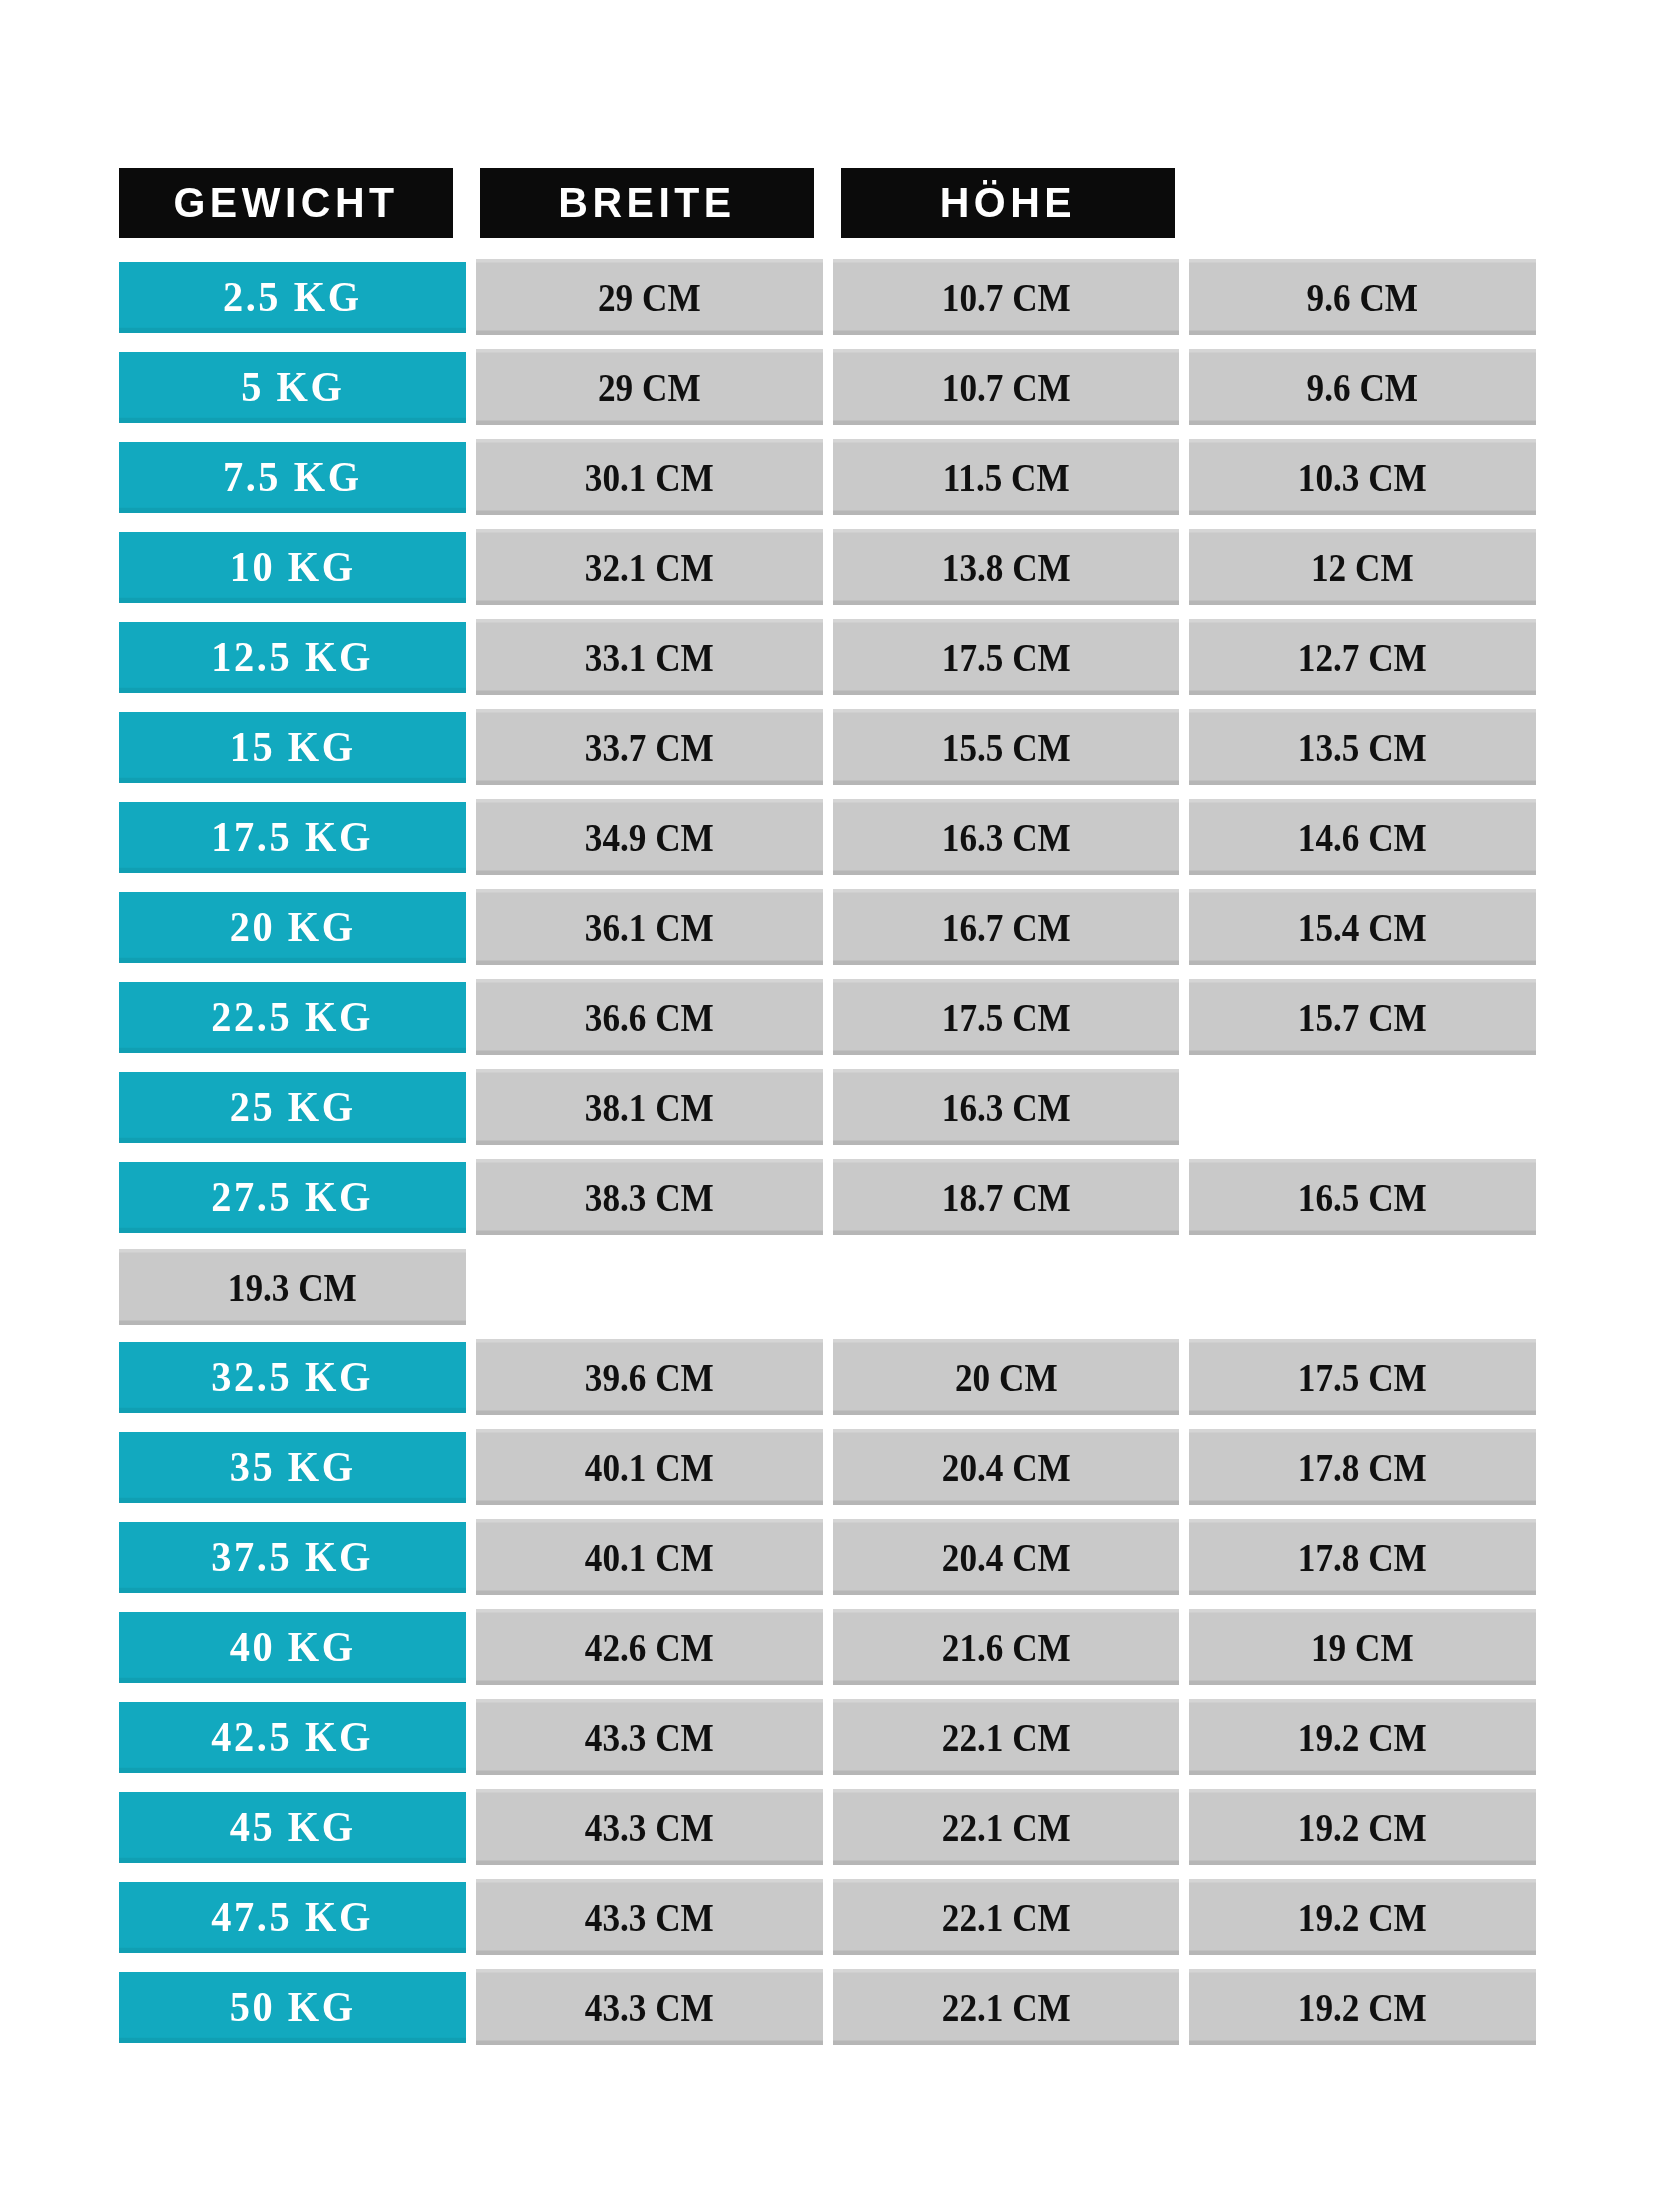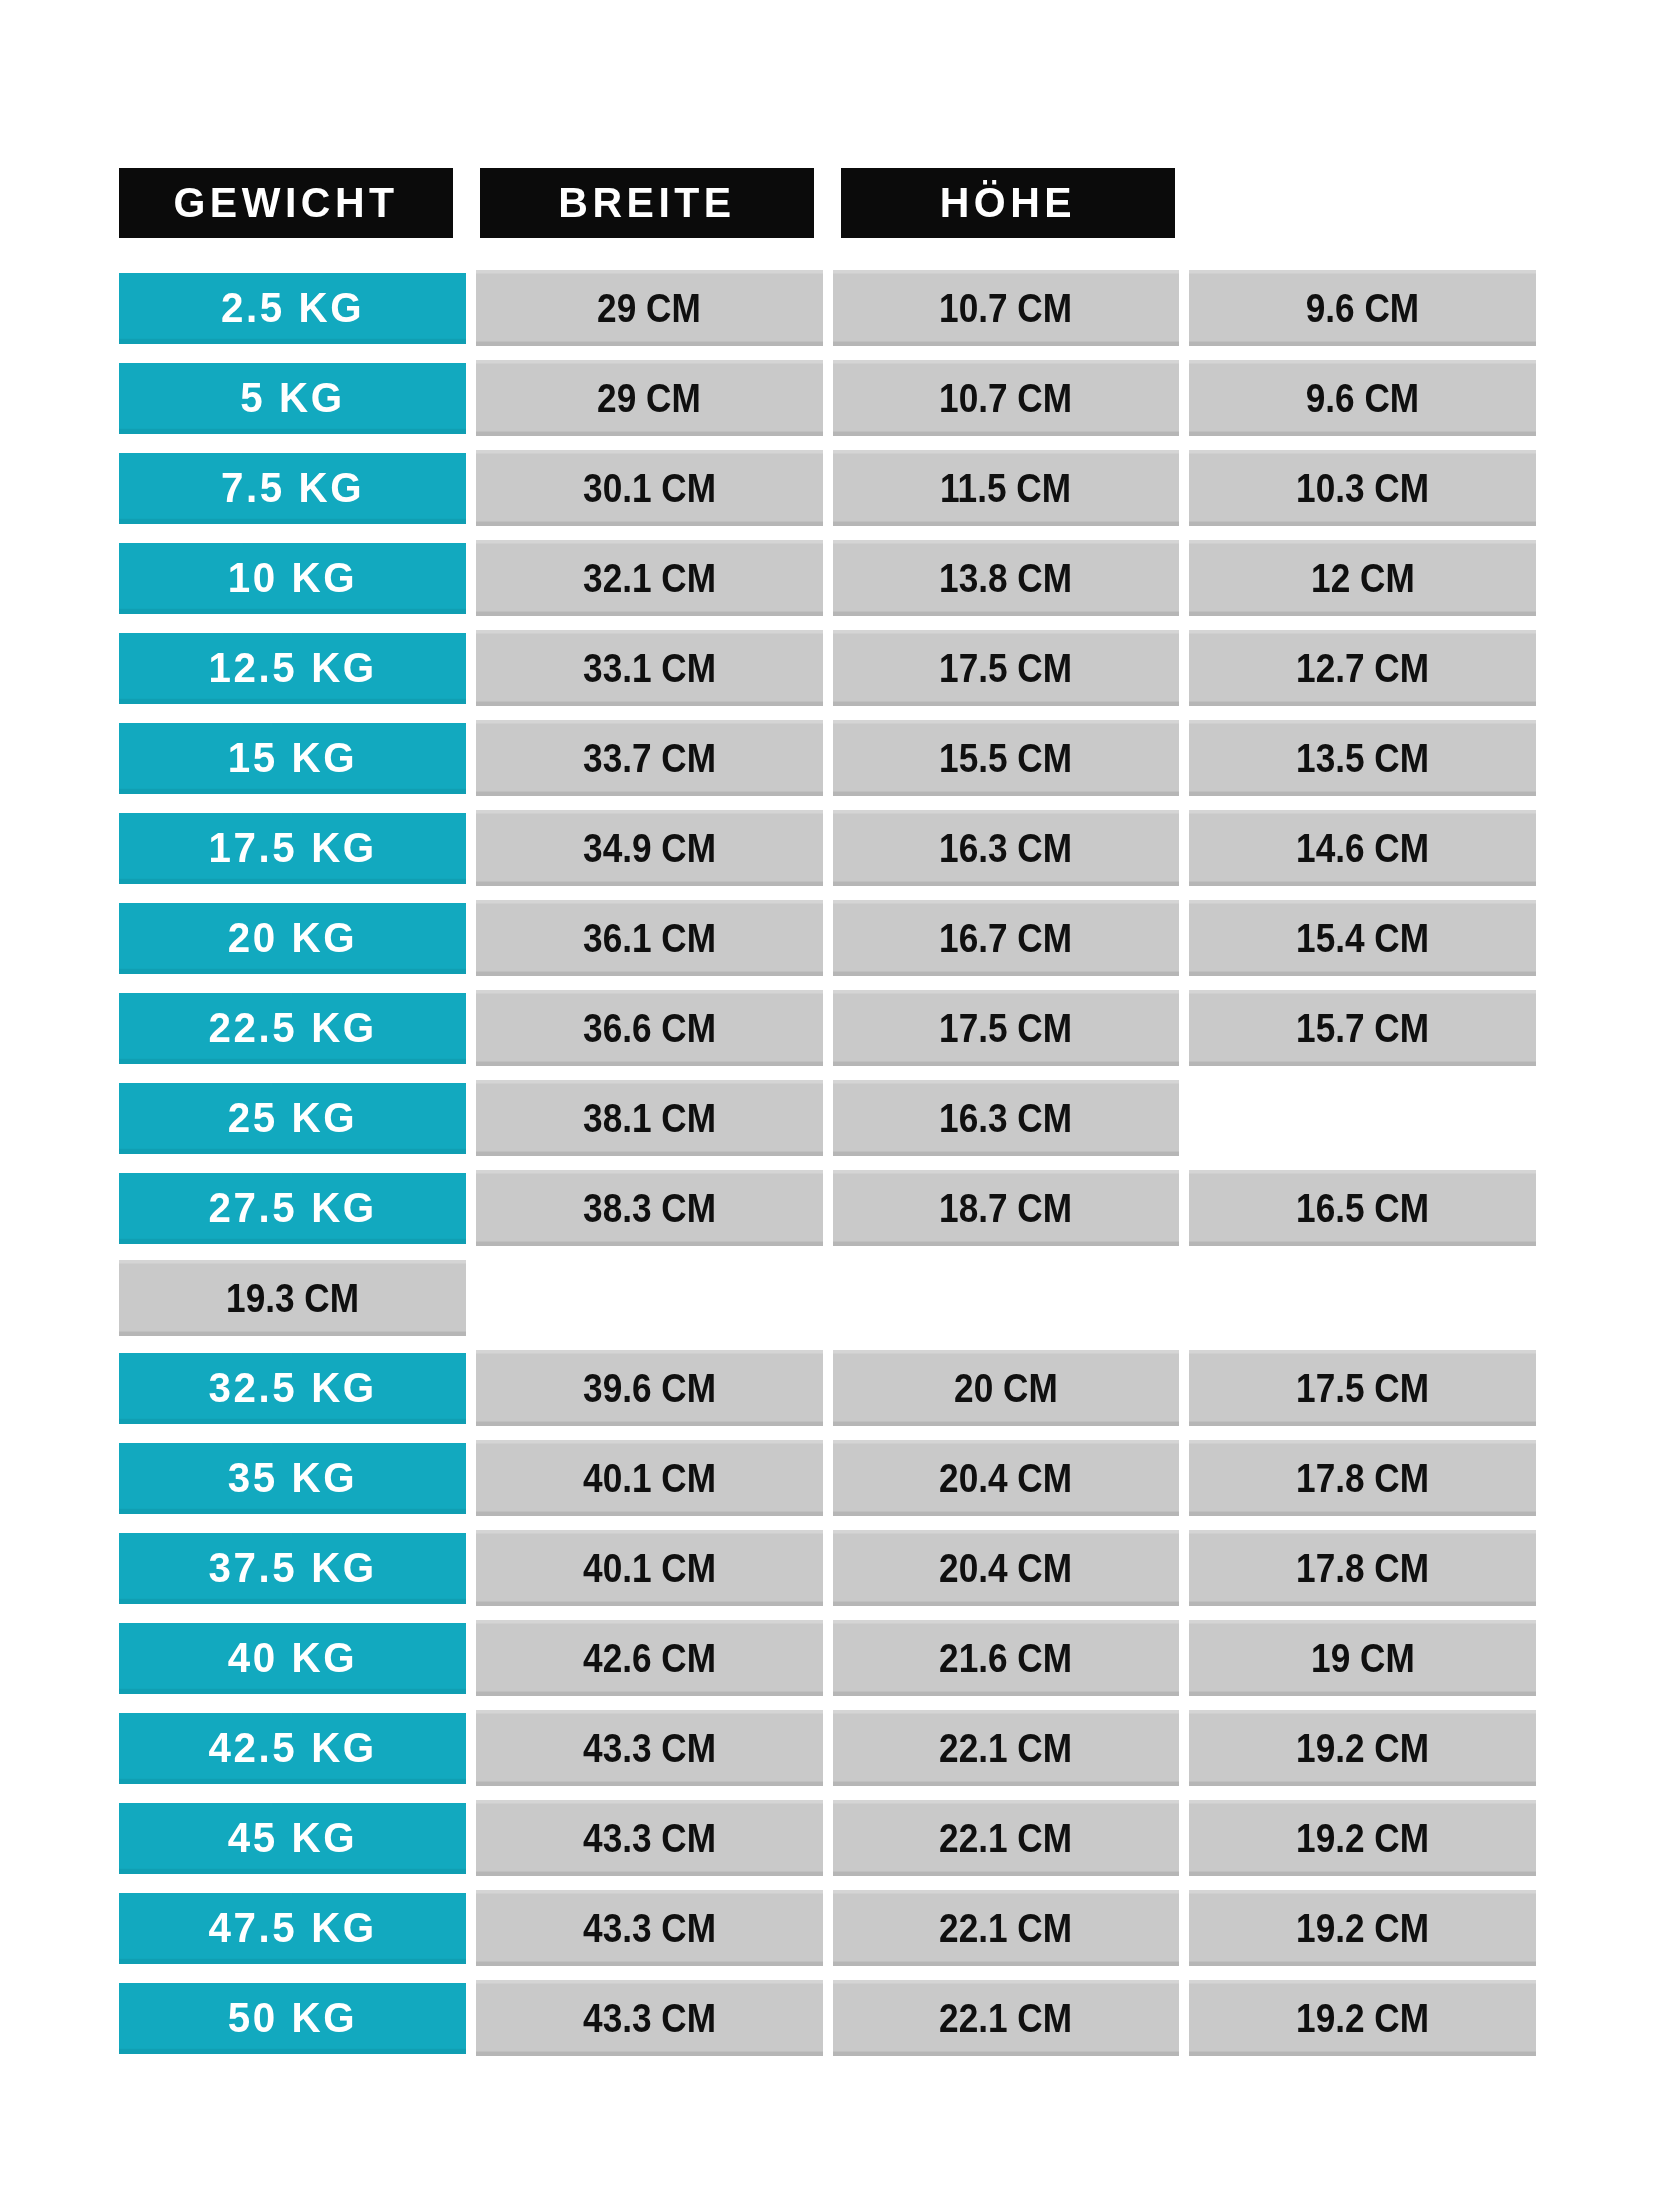--- a/index.html
+++ b/index.html
@@ -20,21 +20,21 @@
     position: absolute;
     left: 119px;
     top: 168px;
     width: 1417px;
   }
   .thead {
     display: grid;
     grid-template-columns: repeat(4, 1fr);
     column-gap: 27px;
     height: 70px;
-    margin-bottom: 25px;
+    margin-bottom: 14px;
   }
   .th {
     background: var(--header-bg, #0b0b0b);
     color: var(--header-text, #ffffff);
     display: flex;
     align-items: center;
     justify-content: center;
     font-weight: bold;
     font-size: 41px;
     letter-spacing: 4.5px;
@@ -45,20 +45,21 @@
   .tbody {
     display: flex;
     flex-direction: column;
   }
   .row {
     display: grid;
     grid-template-columns: repeat(4, 1fr);
     column-gap: 10px;
     height: 90px;
     align-items: center;
+    font-family: Liberation Serif, serif;
   }
   .cell {
     display: flex;
     align-items: center;
     justify-content: center;
     white-space: nowrap;
   }
   .cell.kg {
     height: 71px;
     background: var(--weight-bg, #12a9bf);

